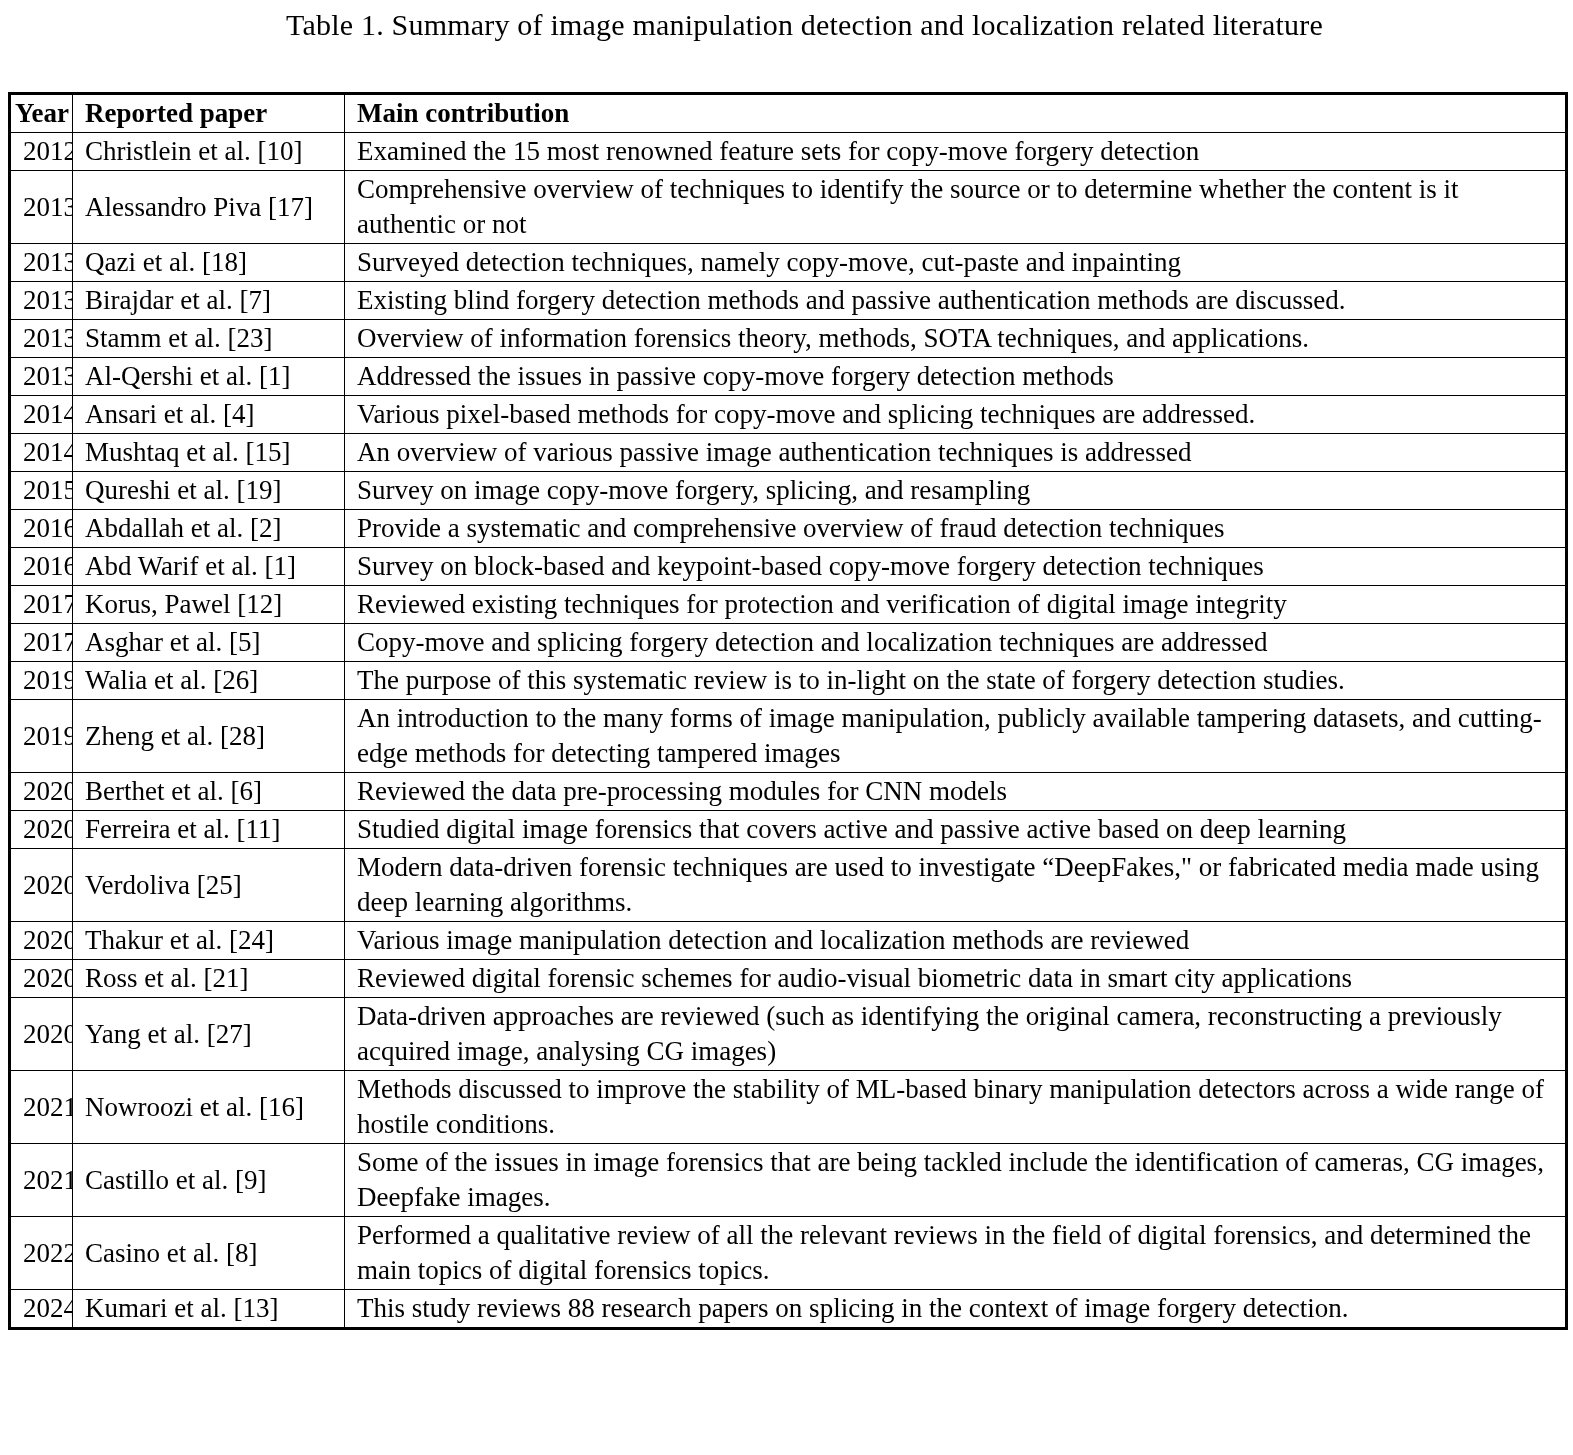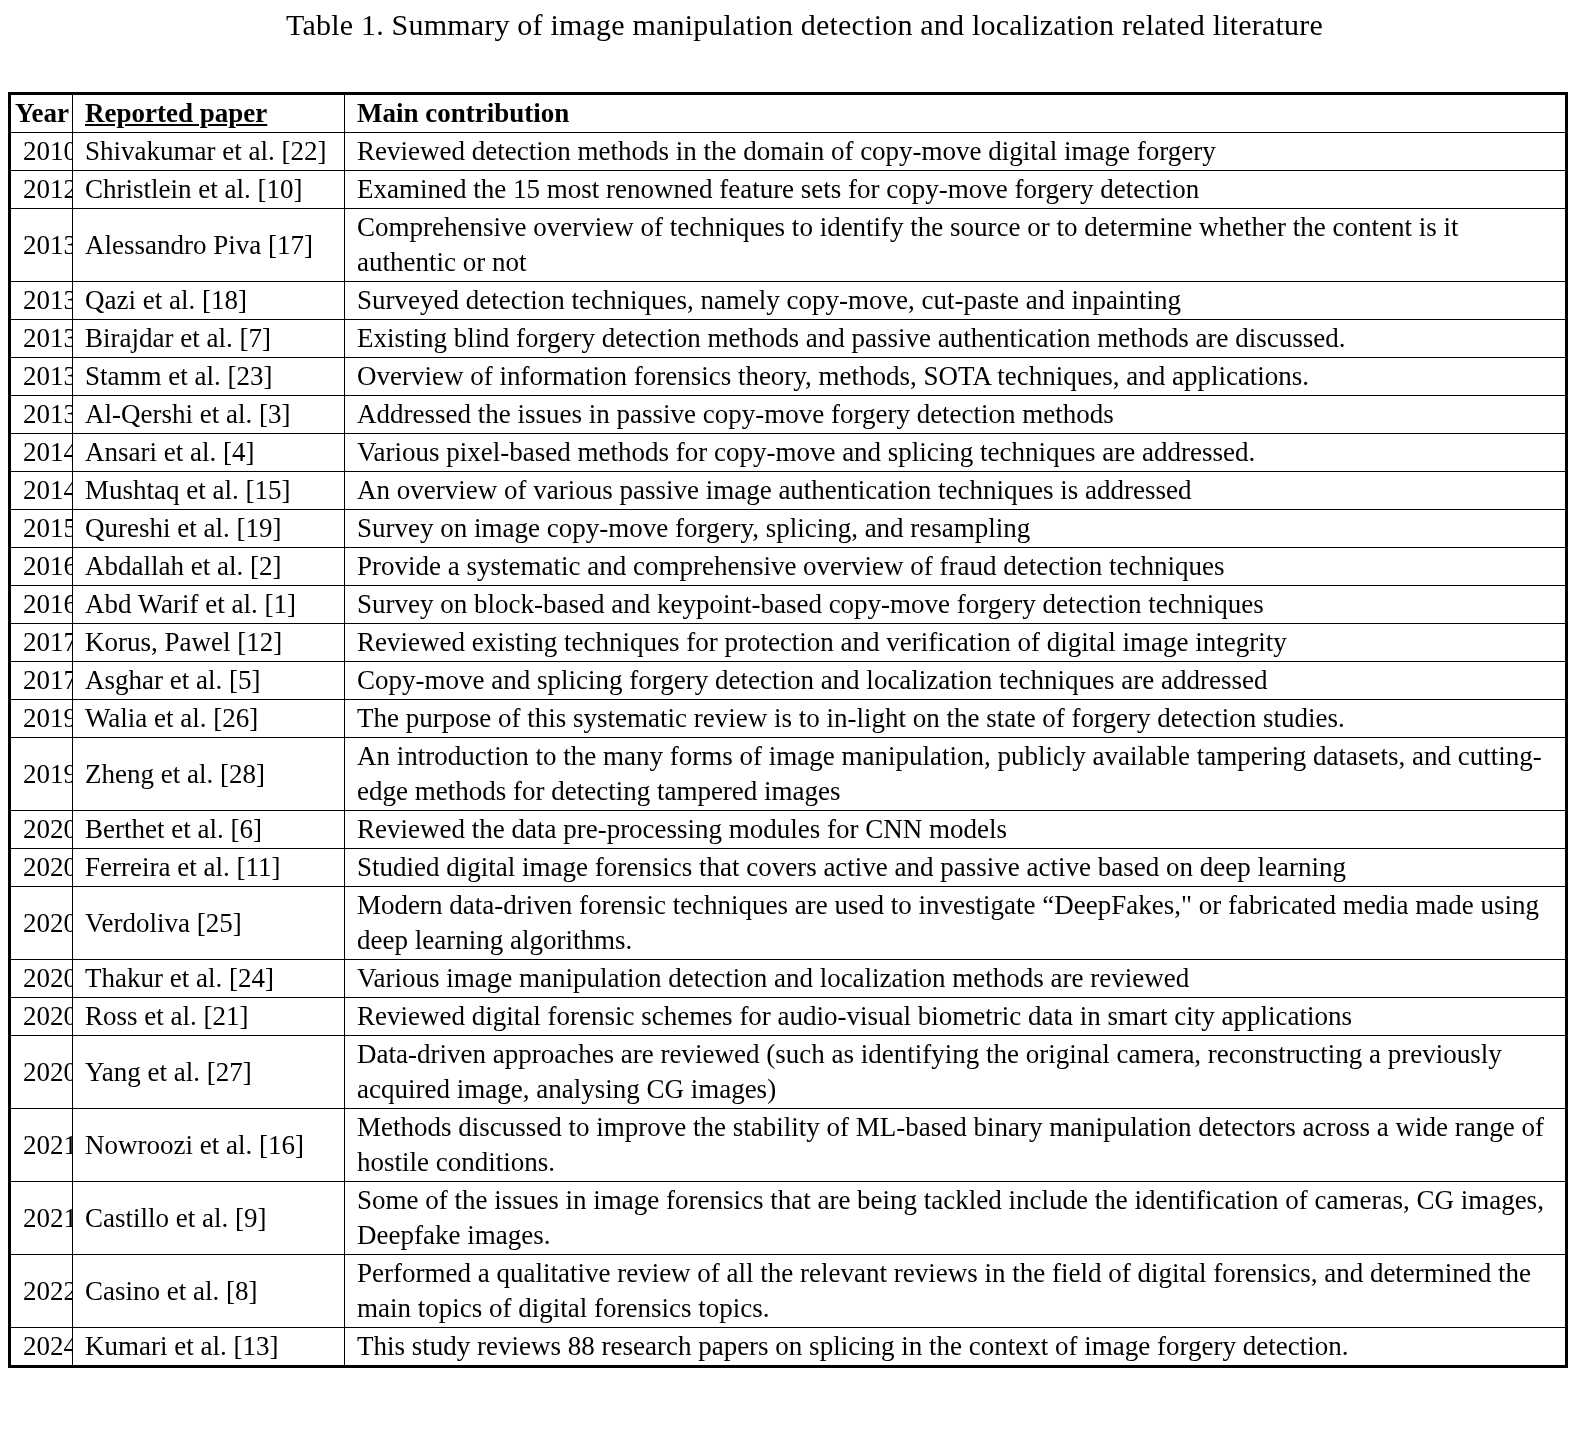--- a/index.html
+++ b/index.html
@@ -38,21 +38,21 @@
     line-height: 35px;
     padding: 1px 12px;
     vertical-align: middle;
     overflow: hidden;
   }
   .lit-table th {
     font-weight: bold;
     text-align: left;
   }
   .col-year  { width: 63px; }
-  .col-paper { width: 272px; text-decoration: underline; }
+  .col-paper { width: 272px; }
   .col-contrib { width: auto; }
   .td-year, th.col-year { text-align: center; padding: 1px 4px; }
   .td-paper { text-align: left; }
   .td-contrib { text-align: left; }
 </style>
 </head>
 <body>
 
 <div class="caption">Table 1. Summary of image manipulation detection and localization related literature</div>
 
@@ -64,25 +64,20 @@
   </colgroup>
   <thead>
     <tr>
       <th class="col-year">Year</th>
       <th class="col-paper">Reported paper</th>
       <th class="col-contrib">Main contribution</th>
     </tr>
   </thead>
   <tbody>
       <tr>
-        <td class="td-year">2010</td>
-        <td class="td-paper">Shivakumar et al. [22]</td>
-        <td class="td-contrib">Reviewed detection methods in the domain of copy-move digital image forgery</td>
-      </tr>
-      <tr>
         <td class="td-year">2012</td>
         <td class="td-paper">Christlein et al. [10]</td>
         <td class="td-contrib">Examined the 15 most renowned feature sets for copy-move forgery detection</td>
       </tr>
       <tr>
         <td class="td-year">2013</td>
         <td class="td-paper">Alessandro Piva [17]</td>
         <td class="td-contrib">Comprehensive overview of techniques to identify the source or to determine whether the content is it authentic or not</td>
       </tr>
       <tr>
@@ -95,21 +90,21 @@
         <td class="td-paper">Birajdar et al. [7]</td>
         <td class="td-contrib">Existing blind forgery detection methods and passive authentication methods are discussed.</td>
       </tr>
       <tr>
         <td class="td-year">2013</td>
         <td class="td-paper">Stamm et al. [23]</td>
         <td class="td-contrib">Overview of information forensics theory, methods, SOTA techniques, and applications.</td>
       </tr>
       <tr>
         <td class="td-year">2013</td>
-        <td class="td-paper">Al-Qershi et al. [3]</td>
+        <td class="td-paper">Al-Qershi et al. [1]</td>
         <td class="td-contrib">Addressed the issues in passive copy-move forgery detection methods</td>
       </tr>
       <tr>
         <td class="td-year">2014</td>
         <td class="td-paper">Ansari et al. [4]</td>
         <td class="td-contrib">Various pixel-based methods for copy-move and splicing techniques are addressed.</td>
       </tr>
       <tr>
         <td class="td-year">2014</td>
         <td class="td-paper">Mushtaq et al. [15]</td>

